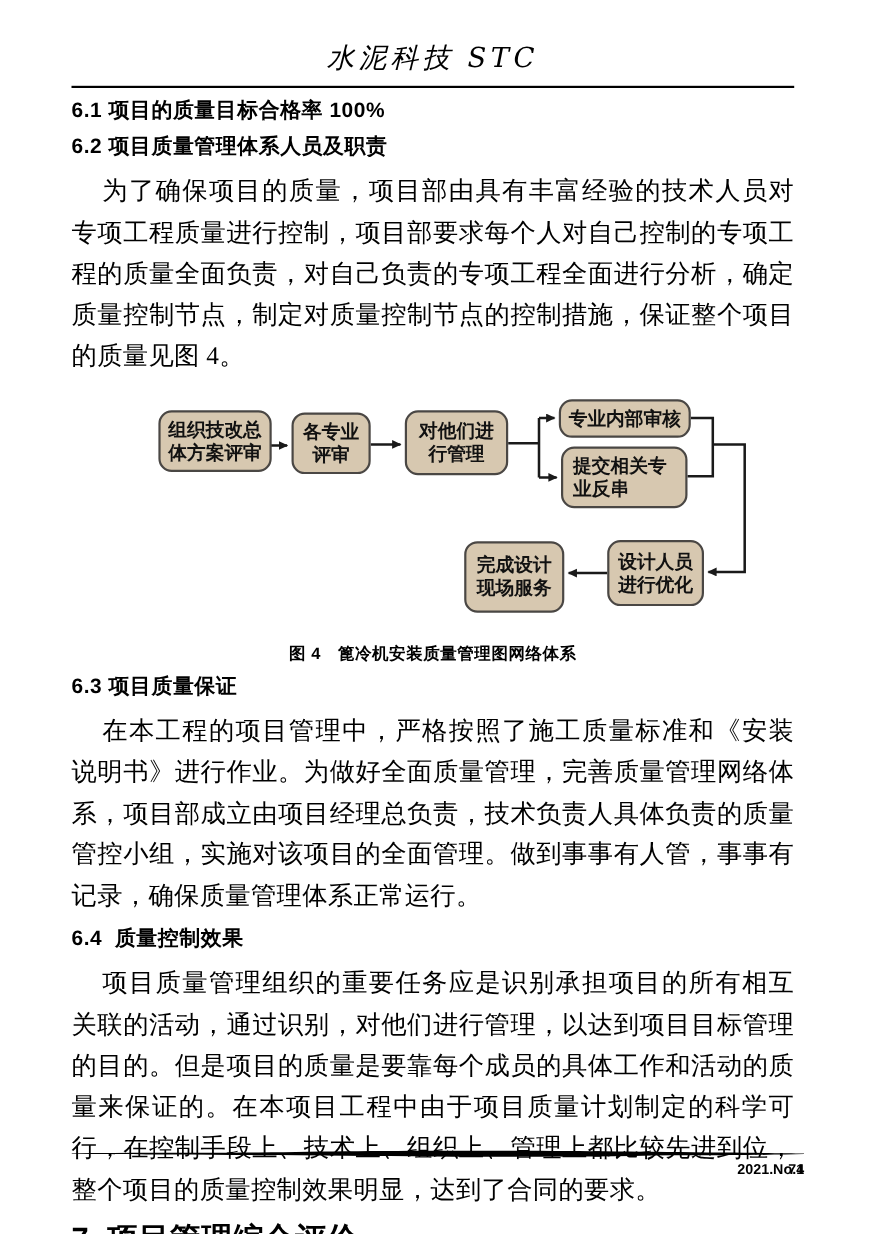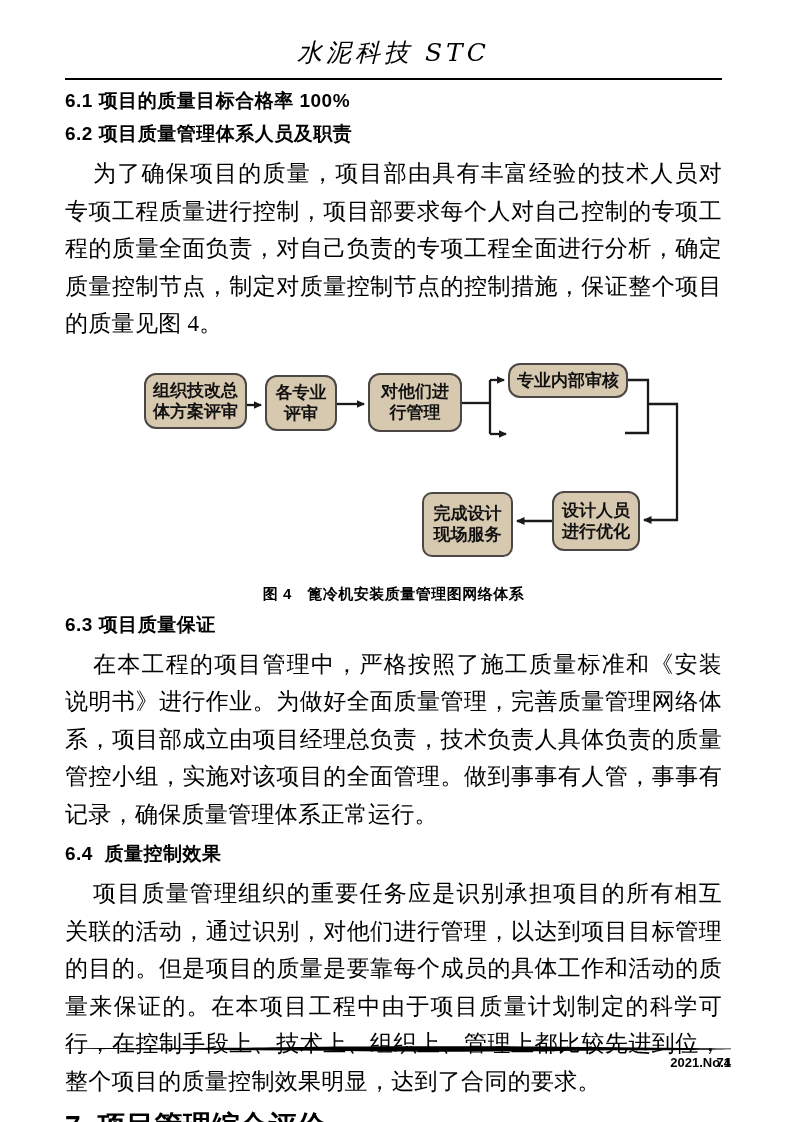--- a/index.html
+++ b/index.html
@@ -111,22 +111,23 @@
         <line x1="425" y1="75" x2="441" y2="75" marker-end="url(#arr)"></line>
         <polyline points="563,21 583,21 583,74 560,74"></polyline>
         <polyline points="583,45 612,45 612,161 579,161" marker-end="url(#arr)"></polyline>
         <line x1="487" y1="162" x2="452" y2="162" marker-end="url(#arr)"></line>
       </g>
     </svg>
     <div class="flow-node" style="left:51px;top:14px;width:103px;height:56px;margin-left:28px;">组织技改总体方案评审</div>
     <div class="flow-node" style="left:200px;top:16px;width:72px;height:56px;">各专业评审</div>
     <div class="flow-node" style="left:303px;top:14px;width:94px;height:59px;">对他们进行管理</div>
     <div class="flow-node" style="left:443px;top:4px;width:120px;height:35px;">专业内部审核</div>
+    <div class="flow-node align-left" style="left:445px;top:47px;width:115px;height:56px;">提交相关专业反串</div>
     <div class="flow-node" style="left:487px;top:132px;width:88px;height:60px;">设计人员进行优化</div>
-    <div class="flow-node" style="left:357px;top:133px;width:91px;height:65px;border-radius:10px;">完成设计现场服务</div>
+    <div class="flow-node" style="left:357px;top:133px;width:91px;height:65px;">完成设计现场服务</div>
   </div>
   <div class="fig-caption">图 4　篦冷机安装质量管理图网络体系</div>
 
   <div class="sec-heading">6.3 项目质量保证</div>
   <p class="body-para">在本工程的项目管理中，严格按照了施工质量标准和《安装说明书》进行作业。为做好全面质量管理，完善质量管理网络体系，项目部成立由项目经理总负责，技术负责人具体负责的质量管控小组，实施对该项目的全面管理。做到事事有人管，事事有记录，确保质量管理体系正常运行。</p>
 
   <div class="sec-heading">6.4  质量控制效果</div>
   <p class="body-para">项目质量管理组织的重要任务应是识别承担项目的所有相互关联的活动，通过识别，对他们进行管理，以达到项目目标管理的目的。但是项目的质量是要靠每个成员的具体工作和活动的质量来保证的。在本项目工程中由于项目质量计划制定的科学可行，在控制手段上、技术上、组织上、管理上都比较先进到位，整个项目的质量控制效果明显，达到了合同的要求。</p>
 
   <div class="sec-heading level1">7  项目管理综合评价</div>

